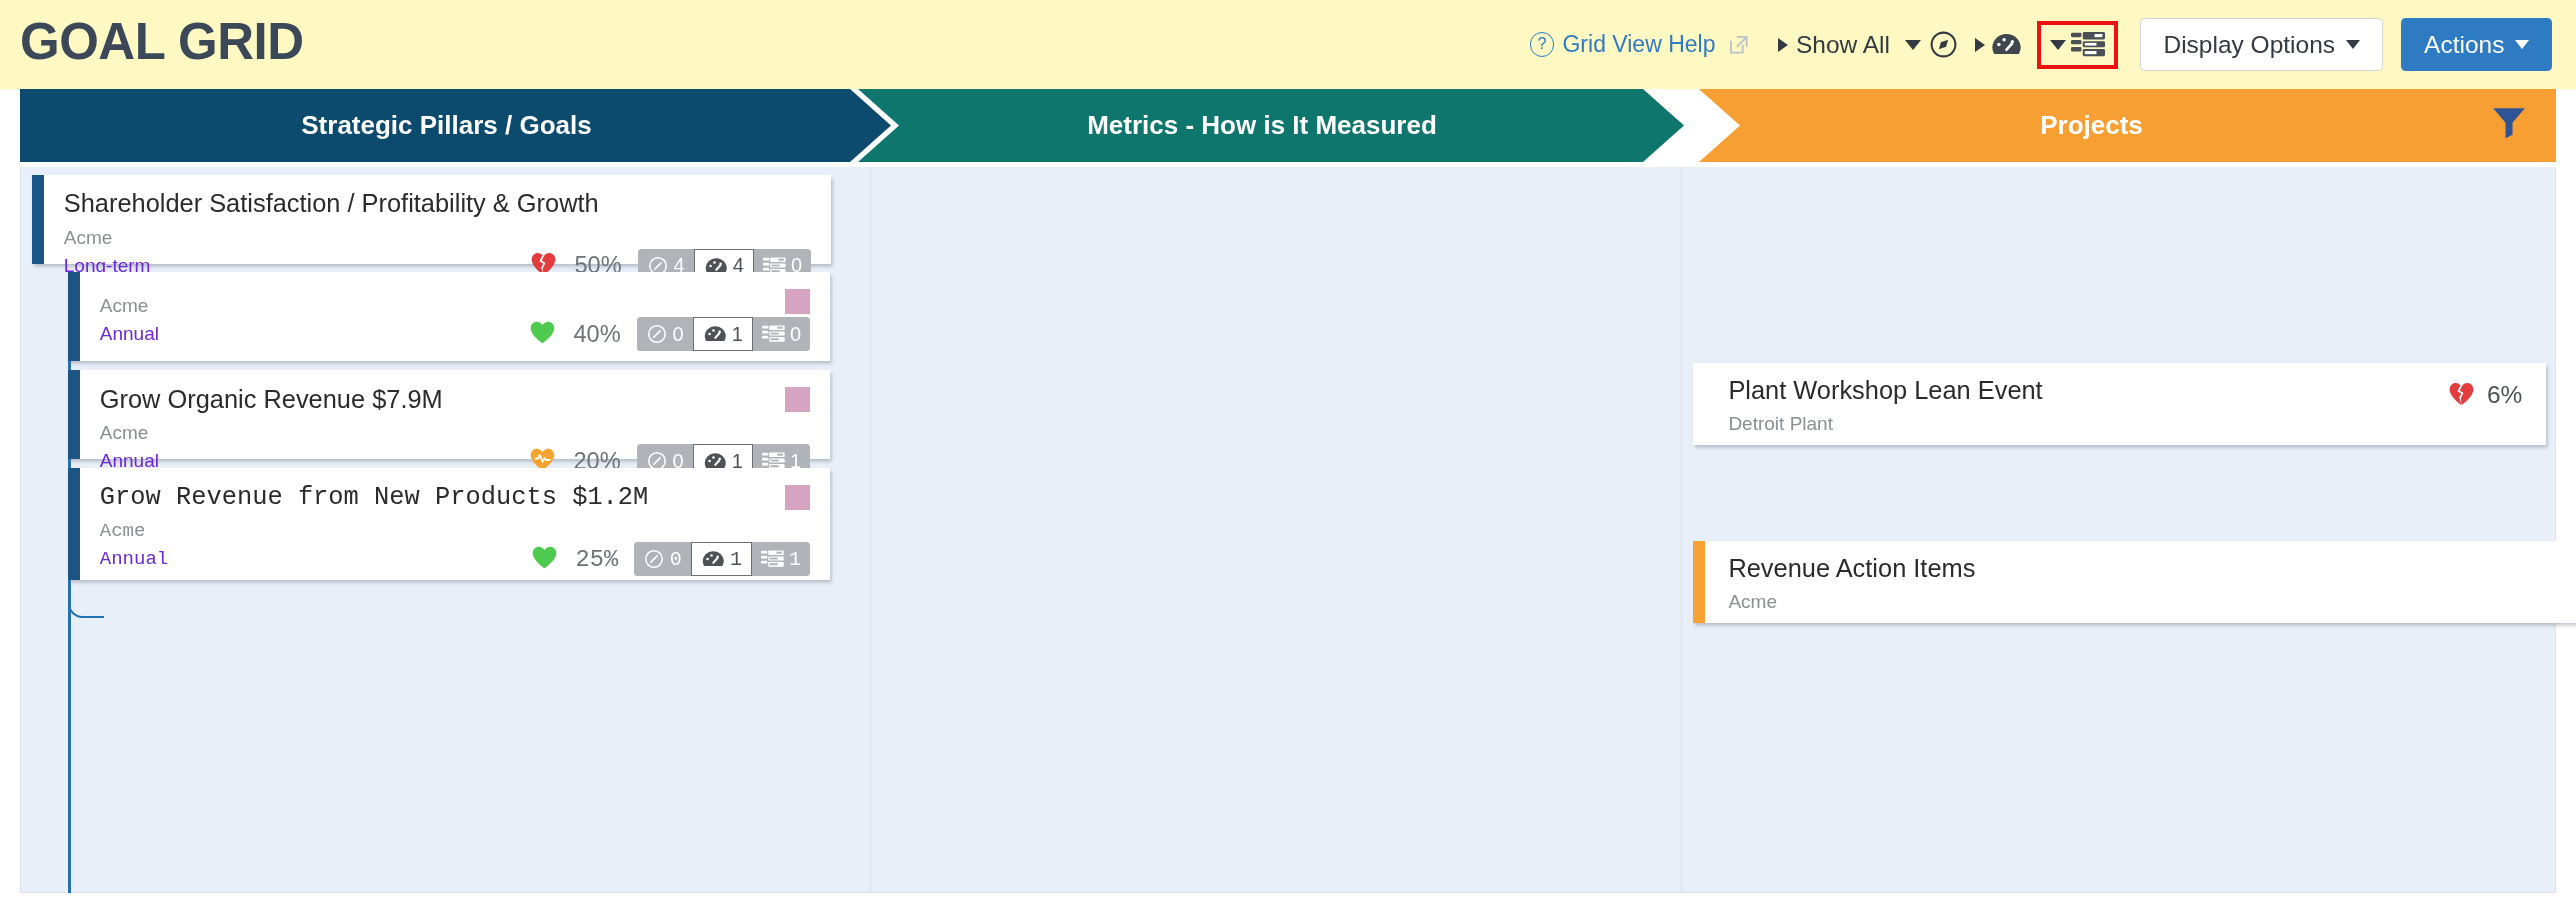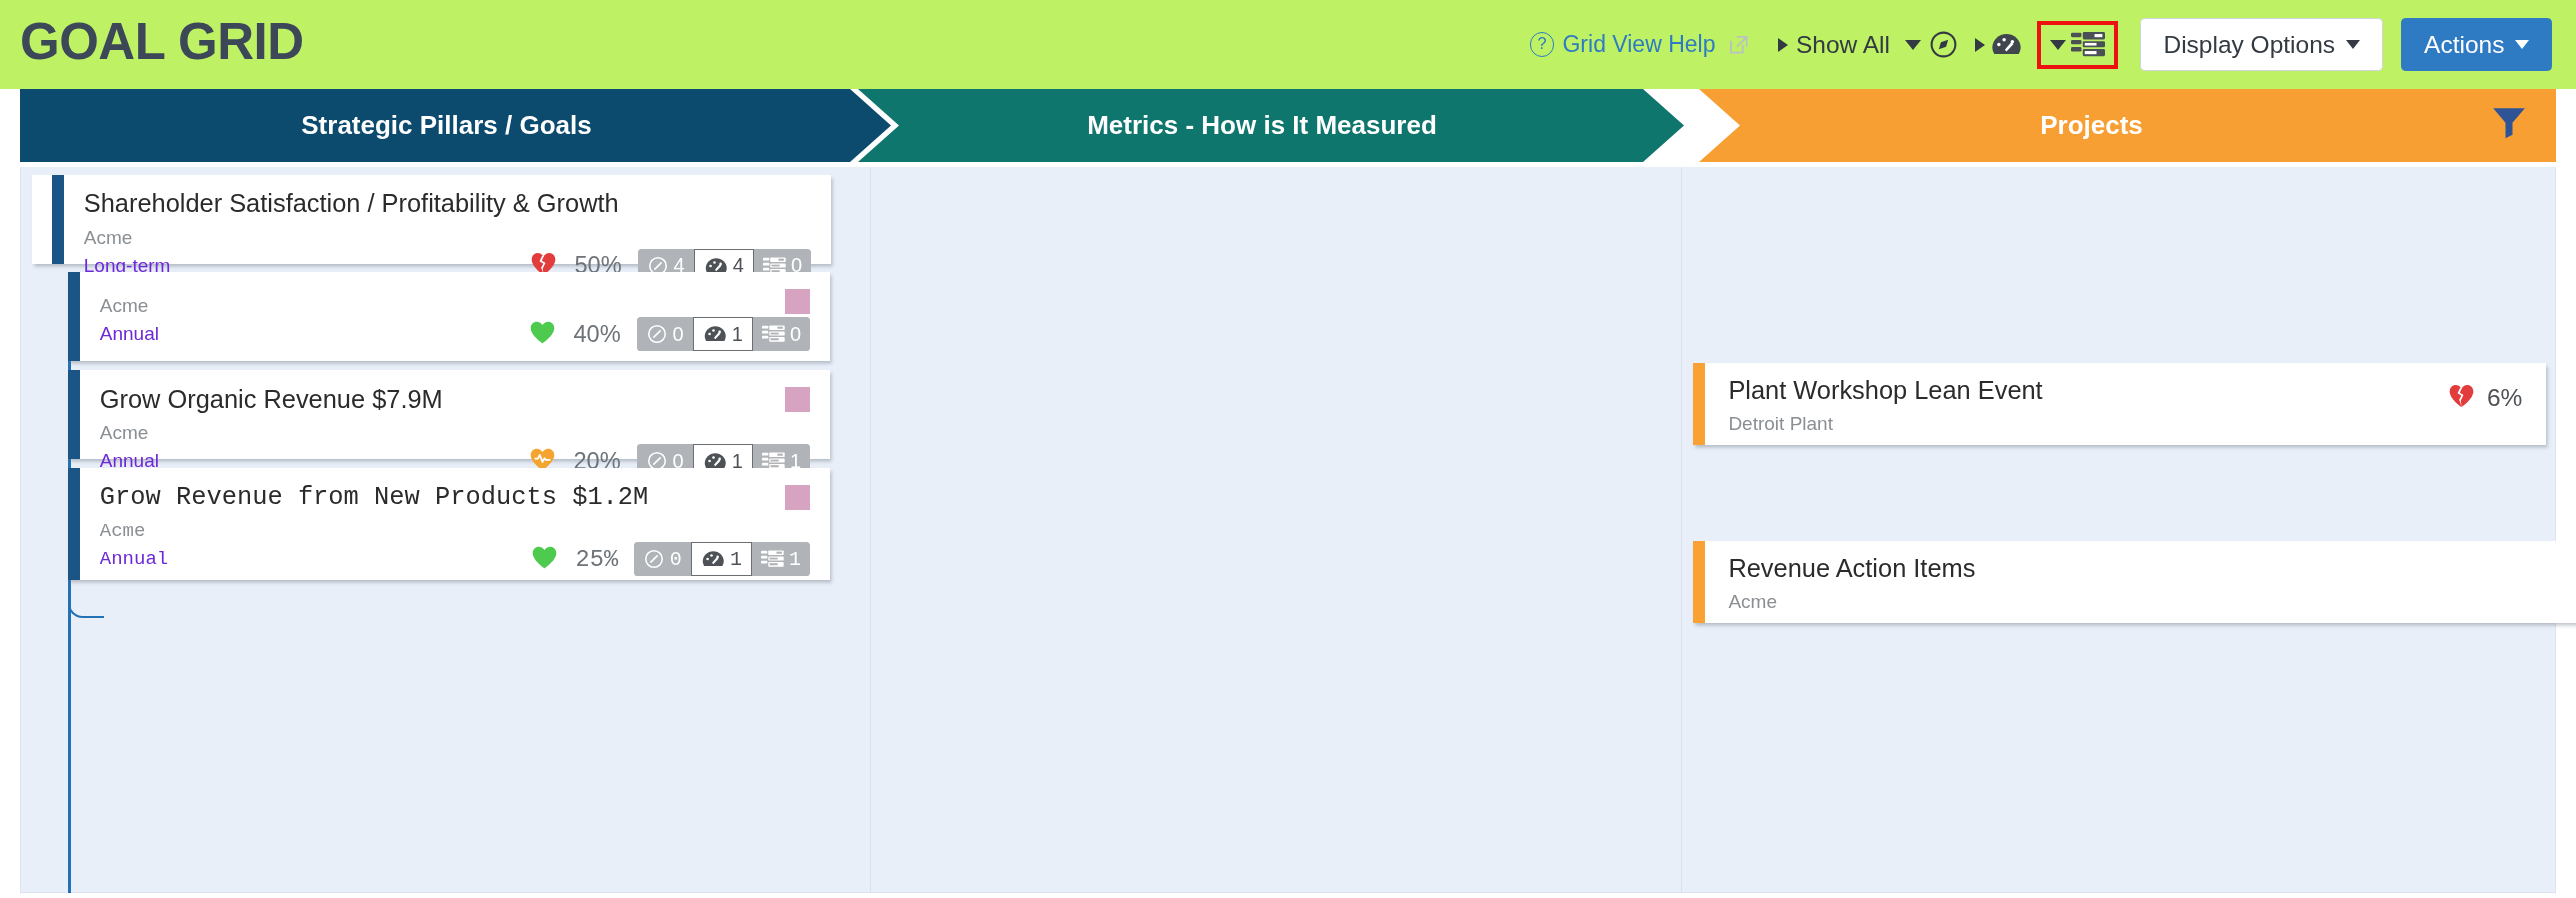--- a/index.html
+++ b/index.html
@@ -10,21 +10,21 @@
     font-family: "Liberation Sans", sans-serif;
     overflow: hidden;
   }
 
   
   .topbar {
     height: 89px;
     display: flex;
     align-items: center;
     padding: 0 20px 0 20px;
-    background: #bef264;
+    background: #fef9c3;
     position: relative;
   }
   .page-title {
     font-size: 51px;
     font-weight: bold;
     color: #3c4858;
     letter-spacing: -0.5px;
     line-height: 1;
     padding-bottom: 5.4px;
   }
@@ -420,21 +420,21 @@
 </div>
 
 <div class="grid-body">
 
   <div class="col col-goals">
     <div class="tree-spine"></div>
     <div class="tree-elbow" style="top:221px;"></div>
     <div class="tree-elbow" style="top:320px;"></div>
     <div class="tree-elbow" style="top:418px;"></div>
 
-    <div class="card" style="left:11px; top:7.3px; width:799px; height:89px;padding-left:20px;">
+    <div class="card" style="left:11px; top:7.3px; width:799px; height:89px;">
       <div class="card-accent"></div>
       <div class="card-inner">
         <div class="card-title">Shareholder Satisfaction / Profitability &amp; Growth</div>
         <div class="card-sub">Acme</div>
         <div class="card-footer">
           <span class="term">Long-term</span>
           <span class="health">
             <span>
               <svg width="27" height="25.4" viewBox="0 0 24 22">
                 <path d="M12 21S1.5 14 1.5 7.2C1.5 3.8 4 1.5 6.9 1.5c2 0 3.6 1 4.6 2.5l-2.1 4.4 3.3 2-2.3 4.6L12 21z" fill="#e23c3c"></path>
@@ -637,21 +637,21 @@
             </span>
           </span>
         </div>
       </div>
     </div>
   </div>
 
   <div class="col col-metrics"></div>
 
   <div class="col col-projects">
-    <div class="pcard" style="left:11px; top:196px; width:853px; height:82px;">
+    <div class="pcard" style="left:11px; top:196px; width:853px; height:82px;align-items:center;">
       <div class="card-accent card-accent-orange"></div>
       <div class="pcard-inner">
         <div class="pcard-title">Plant Workshop Lean Event</div>
         <div class="pcard-sub">Detroit Plant</div>
         <div class="pcard-health">
           <span>
             <svg width="27" height="25.4" viewBox="0 0 24 22">
               <path d="M12 21S1.5 14 1.5 7.2C1.5 3.8 4 1.5 6.9 1.5c2 0 3.6 1 4.6 2.5l-2.1 4.4 3.3 2-2.3 4.6L12 21z" fill="#e23c3c"></path>
               <path d="M12 21s10.5-7 10.5-13.8c0-3.4-2.5-5.7-5.4-5.7-2 0-3.6 1-4.6 2.5l-2.1 4.4 3.3 2-2.3 4.6L12 21z" fill="#e23c3c"></path>
               <path d="M11.5 4l-2.2 4.6 3.4 2-2.4 4.8" fill="none" stroke="#fff" stroke-width="1.3"></path>

